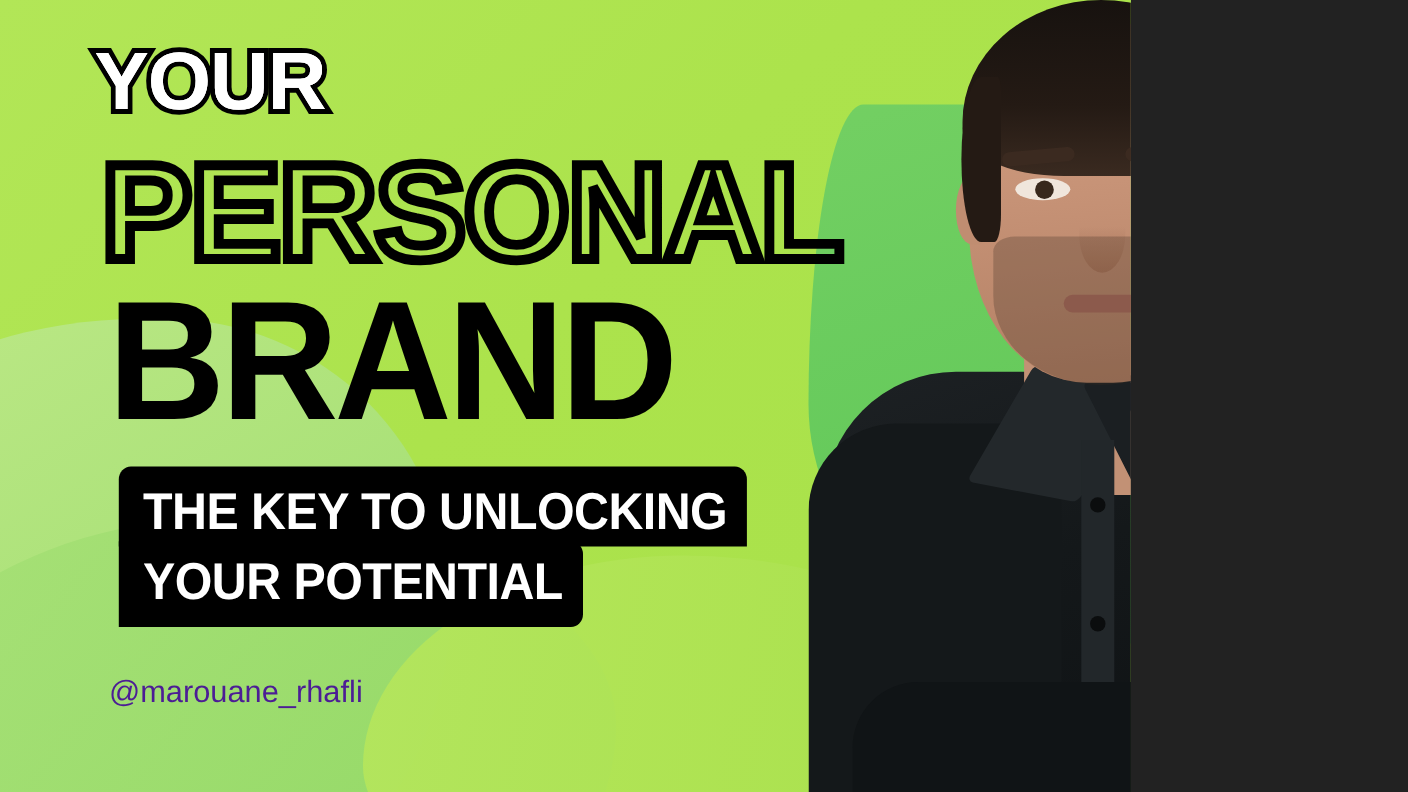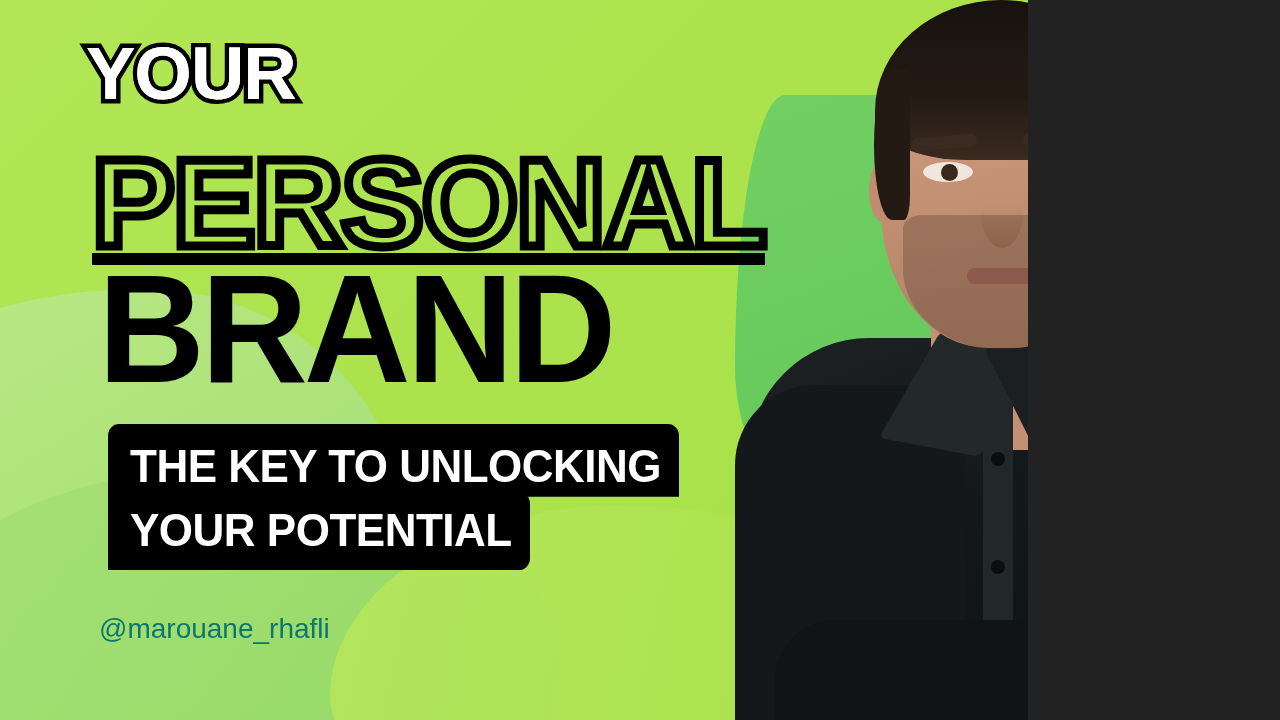--- a/index.html
+++ b/index.html
@@ -64,24 +64,23 @@
     paint-order:stroke fill;
     text-shadow:0 0 0 #000;
   }
   .kicker-fill{
     position:absolute;left:86px;top:37px;
     font-size:74px;line-height:74px;font-weight:bold;letter-spacing:-1px;
     color:#ffffff;
   }
 
   .title-outline{
-    position:absolute;left:92px;top:141px;
+    position:absolute;left:92px;top:131px;
     font-size:124px;line-height:124px;font-weight:bold;letter-spacing:-2px;
     color:transparent;
-    text-decoration:underline;
     -webkit-text-stroke:9px #000;
   }
 
   .title-solid{
     position:absolute;left:98px;top:252px;
     font-size:148px;line-height:148px;font-weight:bold;letter-spacing:-4px;
     color:#000000;
     transform:scaleY(1.04);
     transform-origin:left top;
   }
@@ -97,21 +96,21 @@
     box-sizing:border-box;
     transform:scaleY(1.07);
     transform-origin:left top;
   }
   .sub-line.l1{border-radius:11px 11px 0 0;padding-top:12px;}
   .sub-line.l2{border-radius:0 11px 11px 0;padding-bottom:12px;}
 
   
   .handle{
     position:absolute;left:99px;top:612px;
-    font-size:28px;line-height:34px;font-weight:normal;color:#0f766e;
+    font-size:28px;line-height:34px;font-weight:normal;color:#4c1d95;
     letter-spacing:0px;
   }
 
   
   .person{position:absolute;left:735px;top:0;width:545px;height:720px;overflow:hidden;}
 
   .neck{position:absolute;left:196px;top:300px;width:130px;height:150px;background:#c29175;border-radius:20px;}
   .head{
     position:absolute;left:146px;top:18px;width:238px;height:330px;
     background:linear-gradient(175deg,#d2a184 0%,#c79377 45%,#b27f63 100%);

